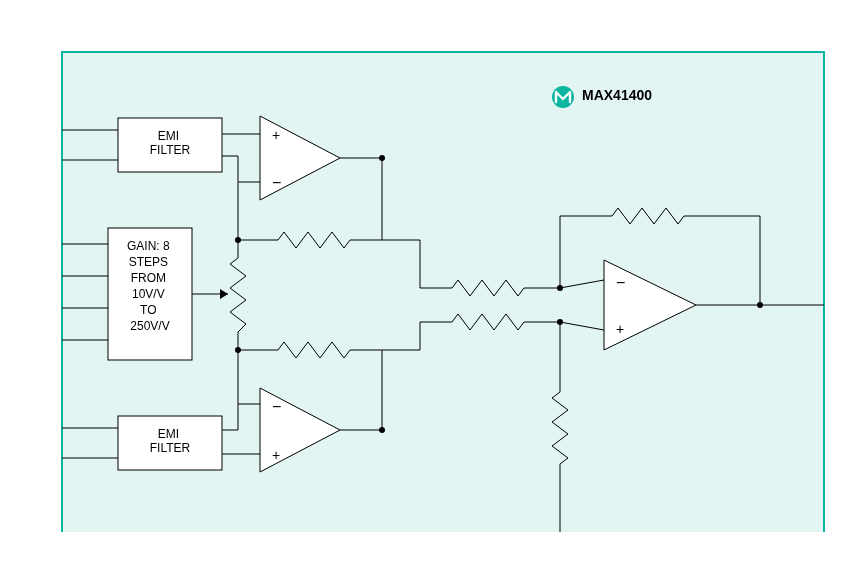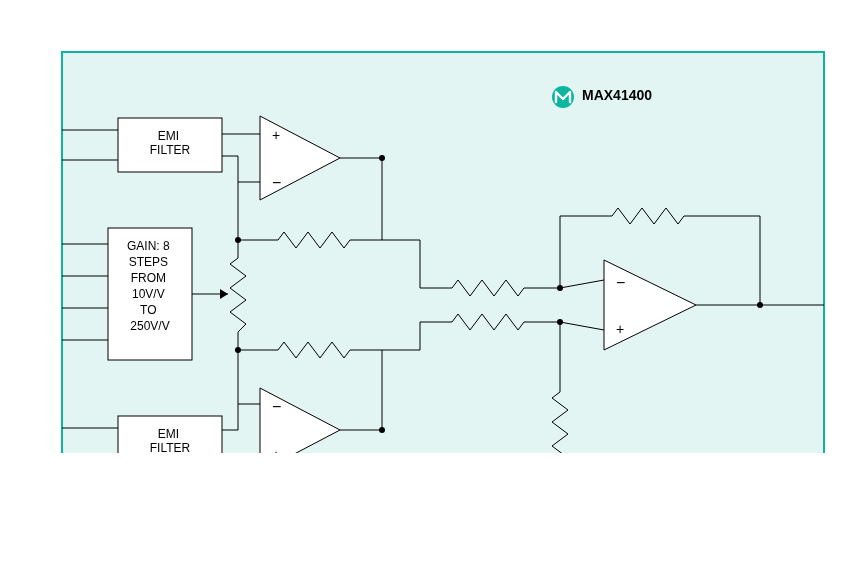--- a/index.html
+++ b/index.html
@@ -1,16 +1,16 @@
 <!DOCTYPE html>
 <html><head>
 <meta charset="utf-8">
 <style>
   html,body{margin:0;padding:0;background:#fff;font-family:Arial,Helvetica,sans-serif}
-  .stage{width:868px;height:453px;position:relative}
+  .stage{width:868px;height:532px;position:relative}
   svg{position:absolute;left:0;top:0}
   text{font-family:Arial,Helvetica,sans-serif}
 </style>
 </head>
 <body>
 
 <div class="stage">
 <svg width="868" height="581" viewBox="0 0 868 581">
 
   <rect x="62" y="52" width="762" height="484" fill="#e2f5f2" stroke="#0bb6a1" stroke-width="2"></rect>

